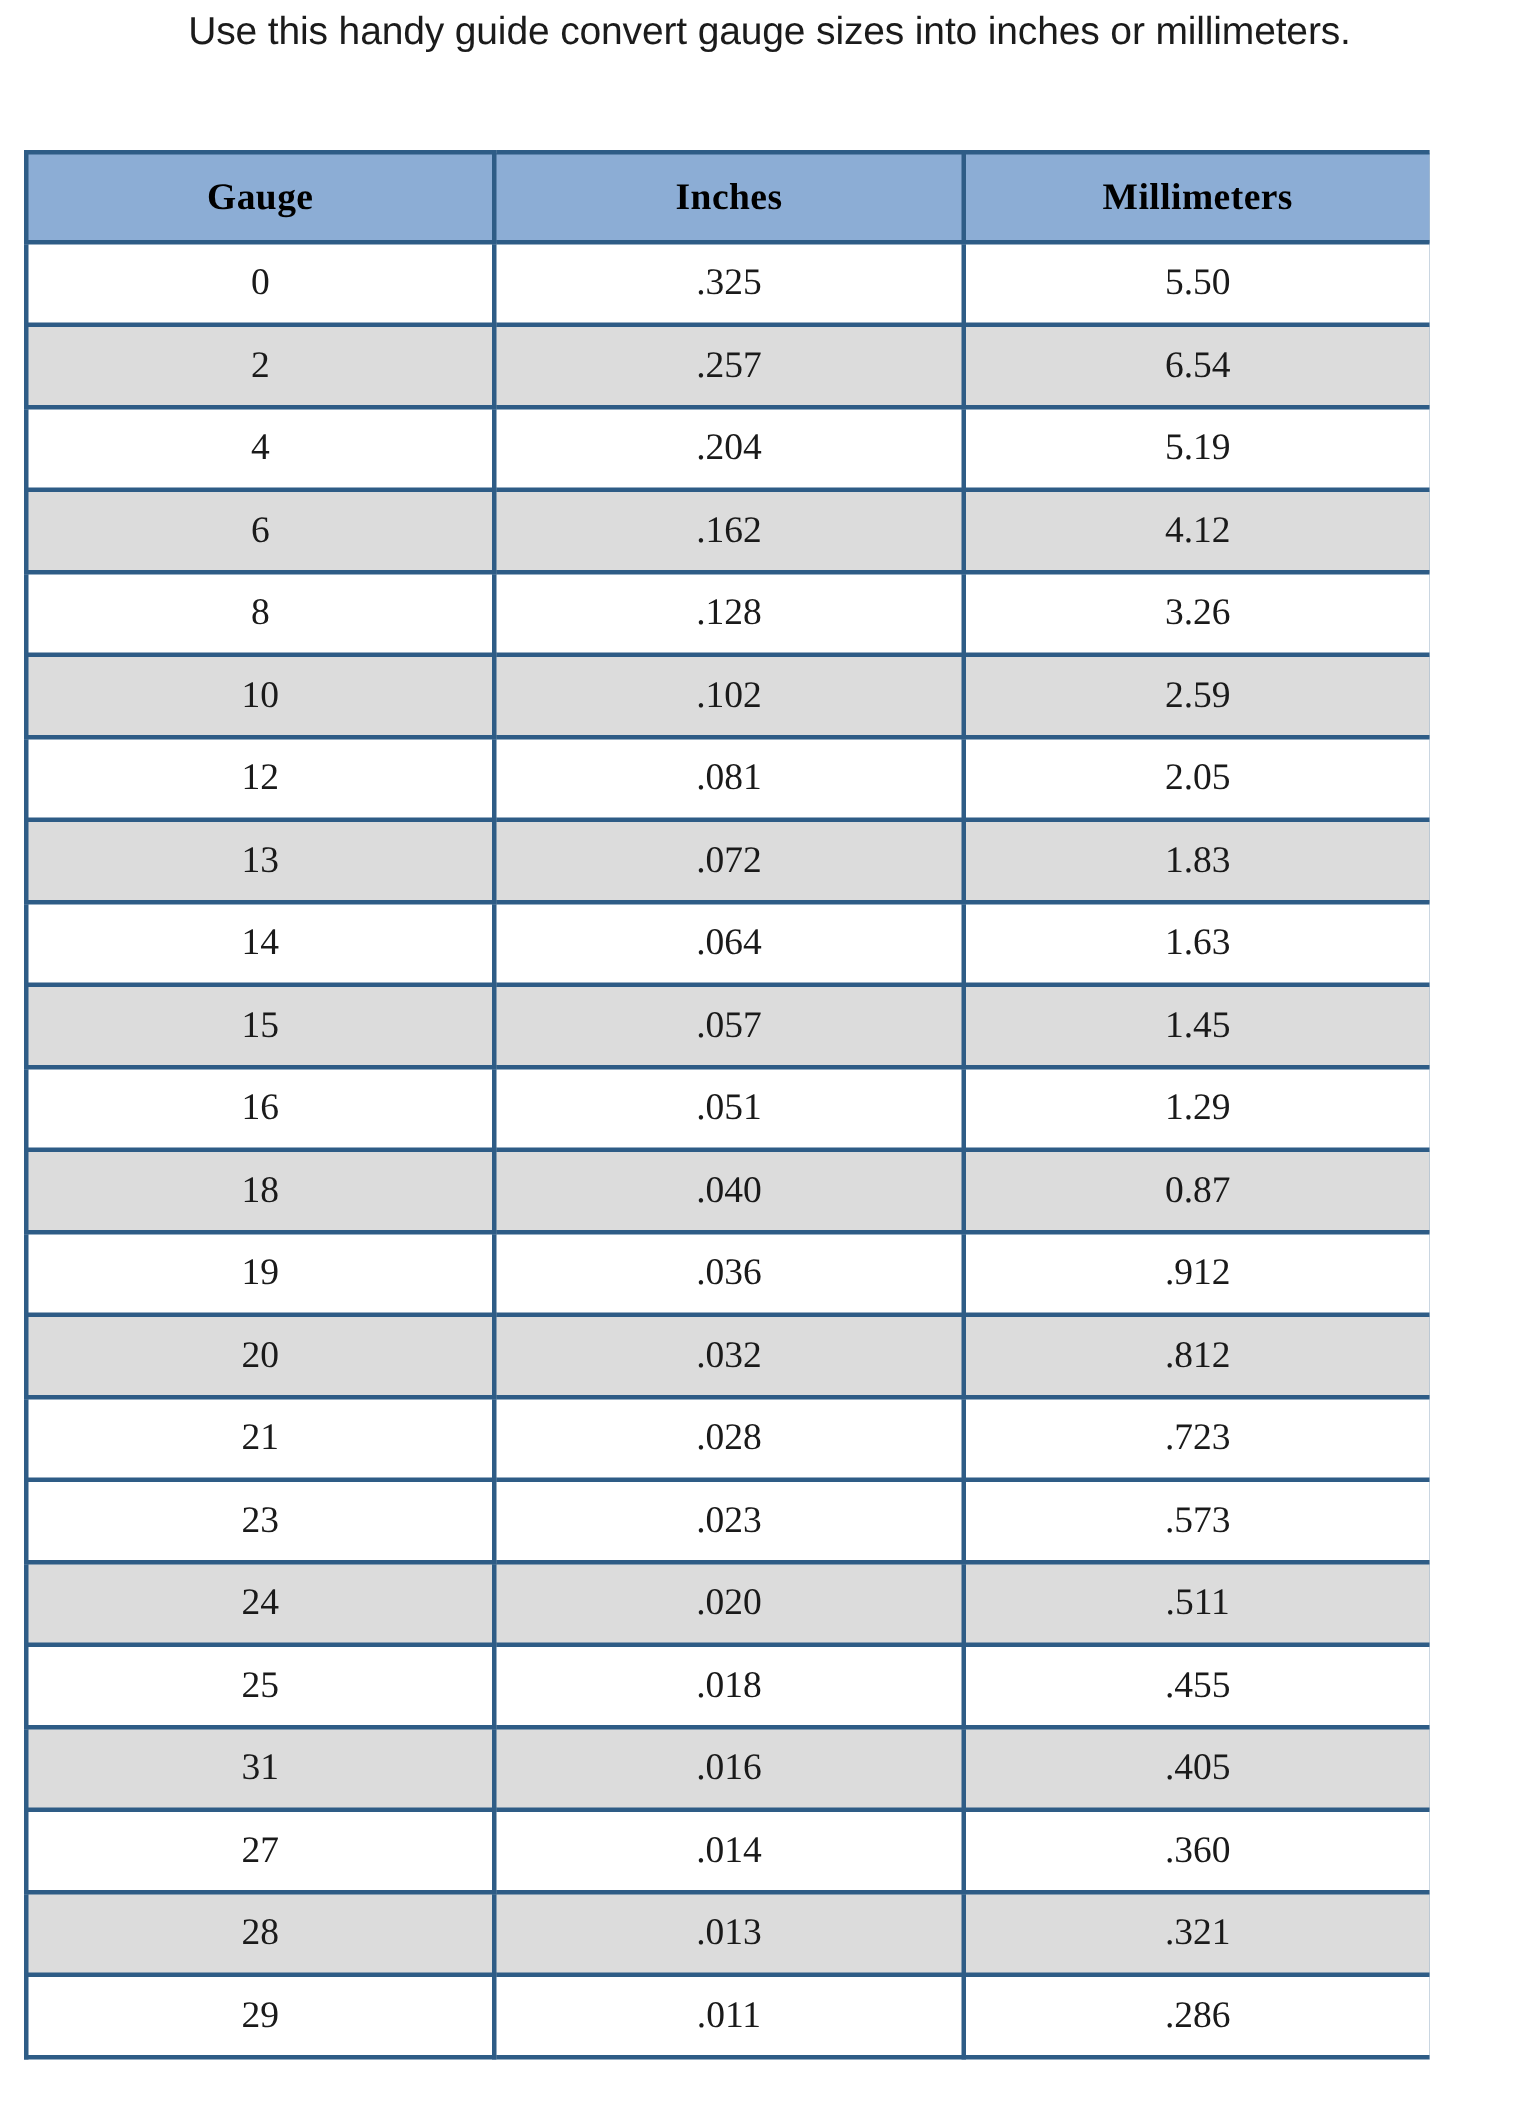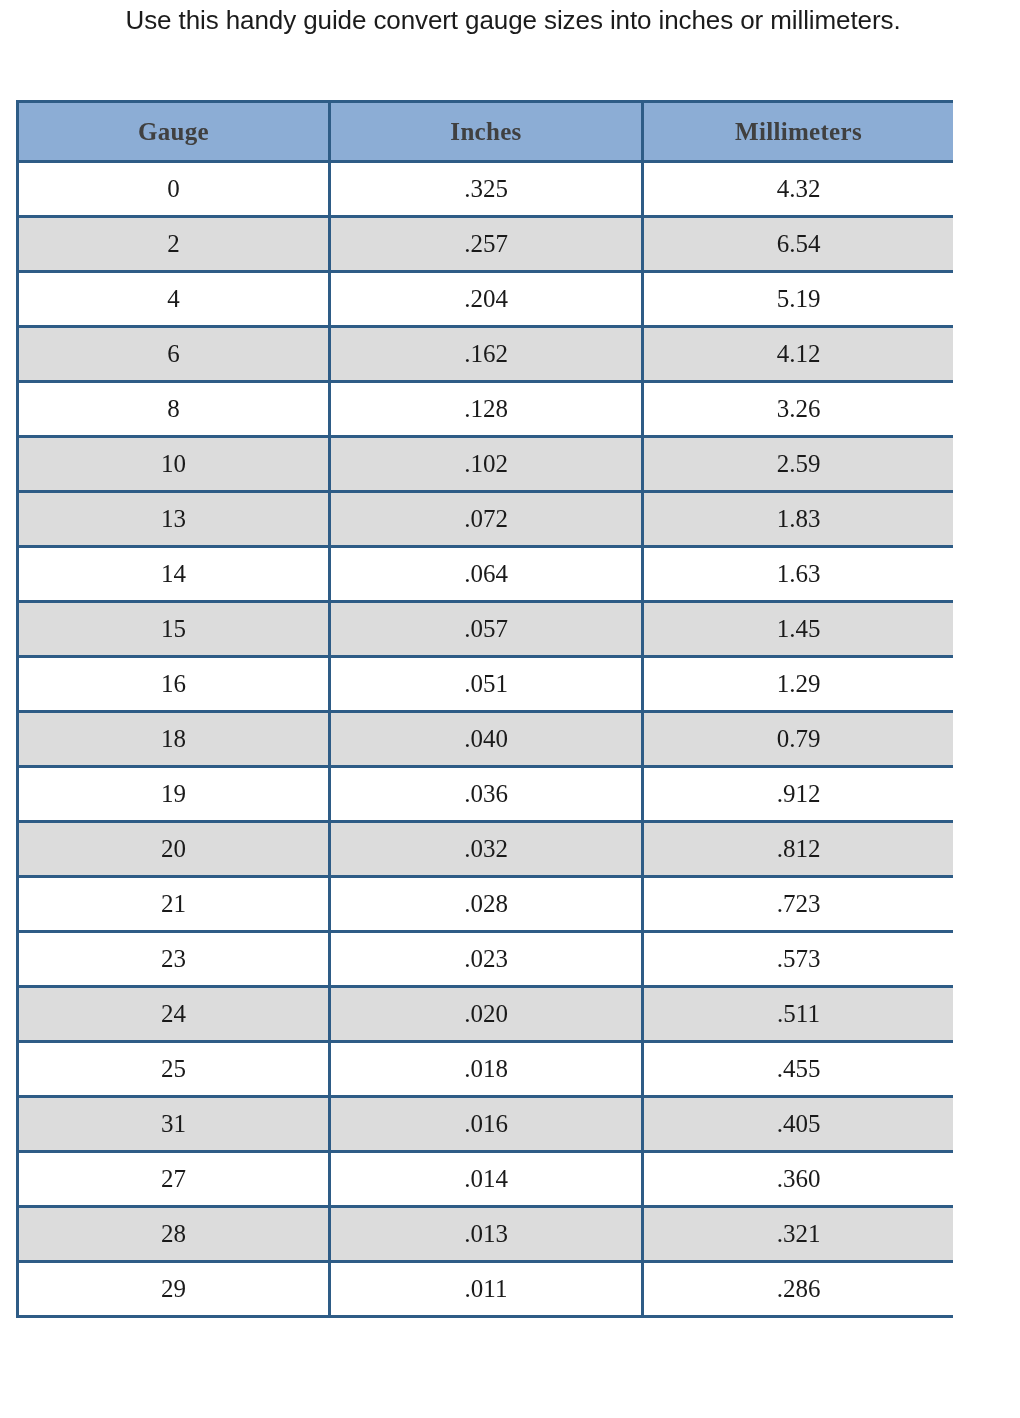--- a/index.html
+++ b/index.html
@@ -55,21 +55,21 @@
     border: 3px solid #2e5c86;
     padding: 0;
     text-align: center;
     vertical-align: middle;
     font-family: "Liberation Serif", "DejaVu Serif", serif;
   }
 
   table.gauge-table thead th {
     height: 57px;
     background: #8cadd5;
-    color: #404040;
+    color: #000000;
     font-size: 25px;
     font-weight: bold;
     letter-spacing: 0.3px;
   }
 
   table.gauge-table tbody td {
     height: 52px;
     font-size: 25px;
     font-weight: normal;
     color: #1a1a1a;
@@ -96,21 +96,21 @@
       <tr>
         <th>Gauge</th>
         <th>Inches</th>
         <th>Millimeters</th>
       </tr>
     </thead>
     <tbody id="table-body">
         <tr>
           <td>0</td>
           <td>.325</td>
-          <td>4.32</td>
+          <td>5.50</td>
         </tr>
         <tr class="alt">
           <td>2</td>
           <td>.257</td>
           <td>6.54</td>
         </tr>
         <tr>
           <td>4</td>
           <td>.204</td>
           <td>5.19</td>
@@ -123,20 +123,25 @@
         <tr>
           <td>8</td>
           <td>.128</td>
           <td>3.26</td>
         </tr>
         <tr class="alt">
           <td>10</td>
           <td>.102</td>
           <td>2.59</td>
         </tr>
+        <tr>
+          <td>12</td>
+          <td>.081</td>
+          <td>2.05</td>
+        </tr>
         <tr class="alt">
           <td>13</td>
           <td>.072</td>
           <td>1.83</td>
         </tr>
         <tr>
           <td>14</td>
           <td>.064</td>
           <td>1.63</td>
         </tr>
@@ -146,21 +151,21 @@
           <td>1.45</td>
         </tr>
         <tr>
           <td>16</td>
           <td>.051</td>
           <td>1.29</td>
         </tr>
         <tr class="alt">
           <td>18</td>
           <td>.040</td>
-          <td>0.79</td>
+          <td>0.87</td>
         </tr>
         <tr>
           <td>19</td>
           <td>.036</td>
           <td>.912</td>
         </tr>
         <tr class="alt">
           <td>20</td>
           <td>.032</td>
           <td>.812</td>

